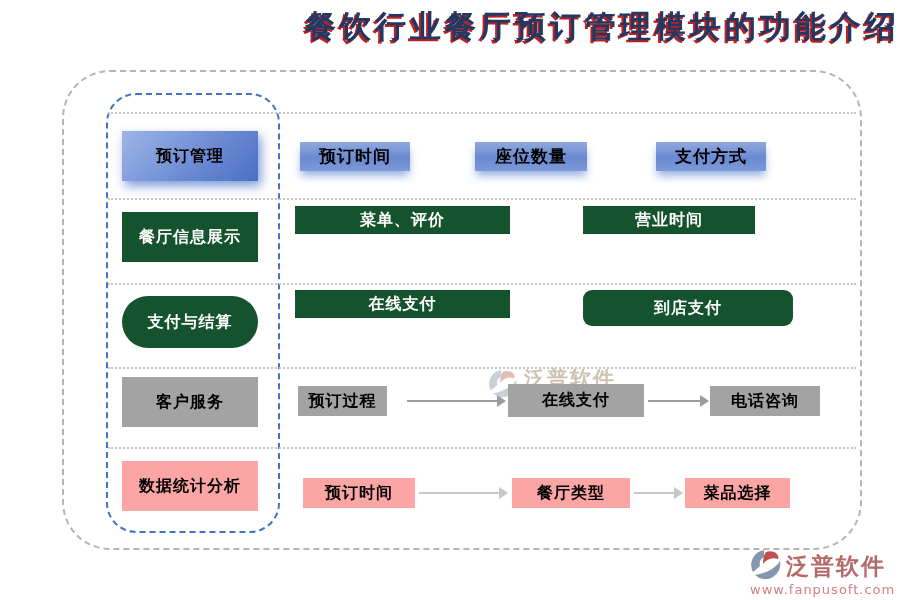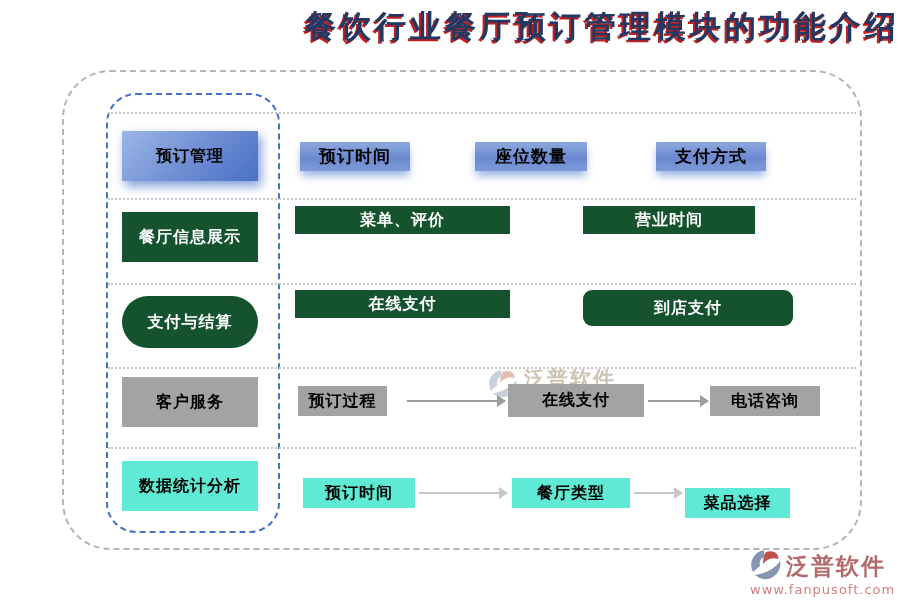--- a/index.html
+++ b/index.html
@@ -34,21 +34,21 @@
     background:linear-gradient(135deg,#9db6e6 0%,#6d8cd3 55%,#4a70c5 100%);
     box-shadow:3px 5px 10px rgba(92,130,205,.8);
   }
   .item-blue{
     background:linear-gradient(180deg,#8fa9de 0%,#6a89d1 55%,#7e9ad9 100%);
     box-shadow:0 6px 9px -1px rgba(98,138,210,.65);
     font-size:17px;
   }
   .olive{background:#14532d;color:#ffffff;}
   .orange{background:#a3a3a3;}
-  .grayblue{background:#5eead4;text-align:center;}
+  .grayblue{background:#fca5a5;text-align:center;}
   .arrow{position:absolute;height:2px;background:#9c9c9c;z-index:1;}
   .arrow::after{
     content:"";position:absolute;right:-9px;top:-5px;width:0;height:0;
     border-left:9px solid #9c9c9c;border-top:6px solid transparent;border-bottom:6px solid transparent;
   }
   .arrow.light{background:#c7c7c7;}
   .arrow.light::after{border-left-color:#c7c7c7;}
   .watermark{position:absolute;left:488px;top:368px;z-index:0;display:flex;align-items:flex-start;}
   .wm-text{margin-left:6px;}
   .wm-brand{font-size:21px;font-weight:bold;color:#cdc3b2;letter-spacing:2px;line-height:22px;}
@@ -107,21 +107,21 @@
   <div class="arrow" style="left:407px;top:400px;width:90px;"></div>
   <div class="box orange" style="left:508px;top:384px;width:136px;height:33px;">在线支付</div>
   <div class="arrow" style="left:648px;top:400px;width:52px;"></div>
   <div class="box orange" style="left:710px;top:386px;width:110px;height:30px;">电话咨询</div>
 
   <div class="box cat grayblue" style="top:461px;">数据统计分析</div>
   <div class="box grayblue" style="left:303px;top:478px;width:112px;height:30px;">预订时间</div>
   <div class="arrow light" style="left:419px;top:492px;width:80px;"></div>
   <div class="box grayblue" style="left:512px;top:478px;width:118px;height:30px;">餐厅类型</div>
   <div class="arrow light" style="left:634px;top:492px;width:40px;"></div>
-  <div class="box grayblue" style="left:685px;top:478px;width:105px;height:30px;margin-top:10px;">菜品选择</div>
+  <div class="box grayblue" style="left:685px;top:478px;width:105px;height:30px;">菜品选择</div>
 
   <div class="footer">
     <div class="footer-row">
       <span>
         <svg width="32" height="32" viewBox="0 0 32 32">
           <path fill="#8496B0" d="M14,2 A15,15 0 0,0 3,24 L10,18 A8,8 0 0,1 14,9 Z"></path>
           <path fill="#C0504D" d="M16,4 C24,1 30,7 28,11 C22,9 17,11 13,16 C13,10 14,6 16,4 Z"></path>
           <path fill="#8496B0" d="M30,13 A15,15 0 0,1 5,27 C14,26 25,21 30,13 Z"></path>
         </svg>
       </span>

